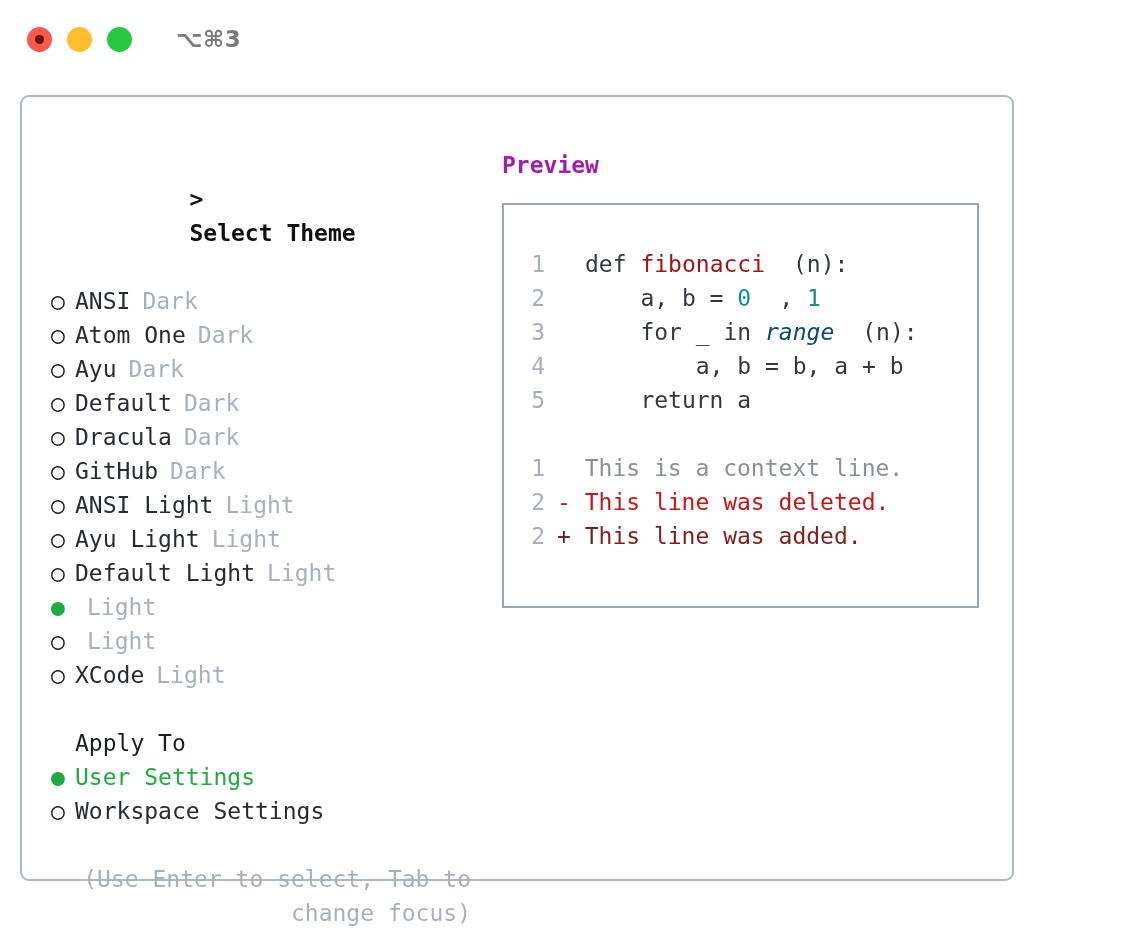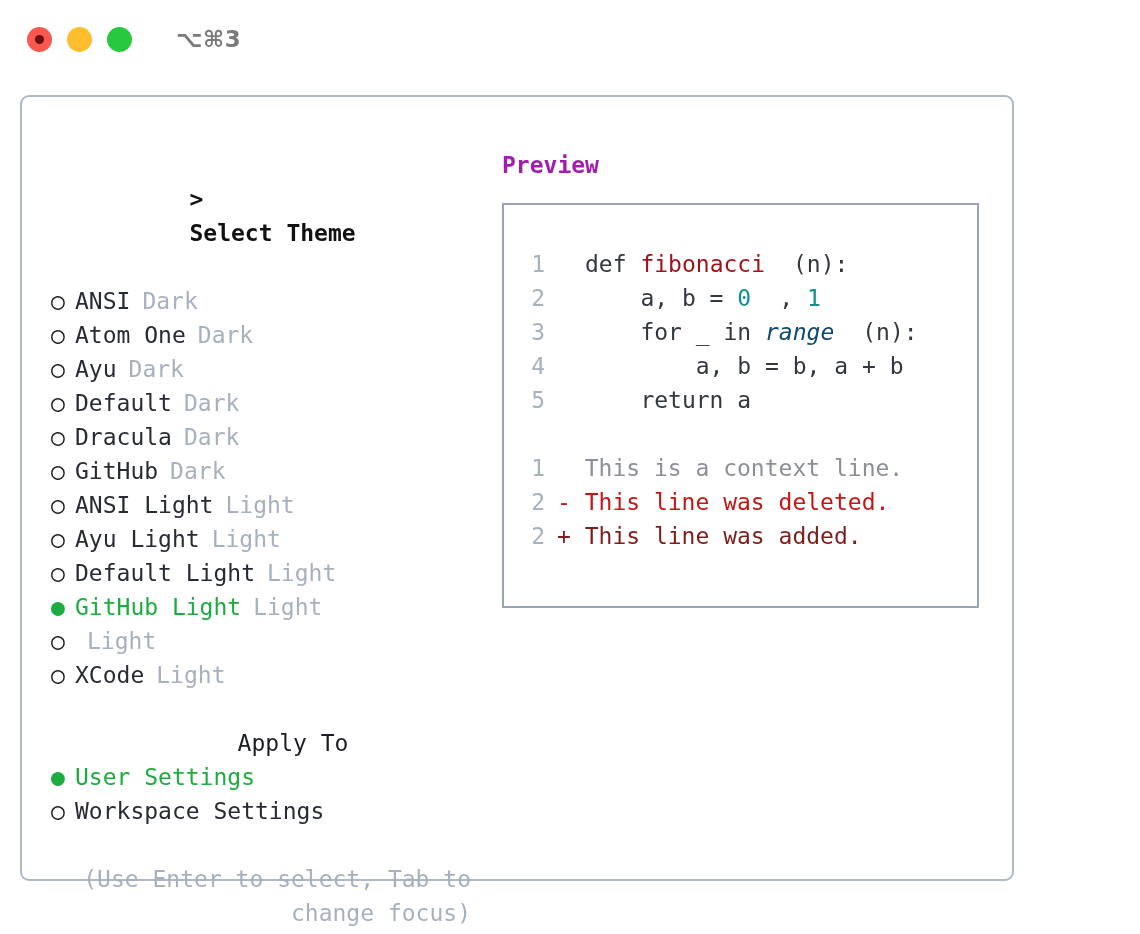--- a/index.html
+++ b/index.html
@@ -137,21 +137,20 @@
     color: #a7b0bd;
     margin-left: 12px;
   }
 
   .group-header {
     font-size: 23px;
     line-height: 34px;
     color: #1a1d23;
     white-space: pre;
     padding-left: 24px;
-    text-align: center;
   }
 
   .spacer-row { height: 34px; }
 
   #hint {
     margin-top: 34px;
     font-size: 23px;
     line-height: 34px;
     color: #a7b0bd;
     width: 420px;
@@ -243,21 +242,21 @@
         <div class="opt-list" id="theme-list">
             <div class="opt-row"><span class="bullet">○</span><span class="opt-label">ANSI</span><span class="opt-tag">Dark</span></div>
             <div class="opt-row"><span class="bullet">○</span><span class="opt-label">Atom One</span><span class="opt-tag">Dark</span></div>
             <div class="opt-row"><span class="bullet">○</span><span class="opt-label">Ayu</span><span class="opt-tag">Dark</span></div>
             <div class="opt-row"><span class="bullet">○</span><span class="opt-label">Default</span><span class="opt-tag">Dark</span></div>
             <div class="opt-row"><span class="bullet">○</span><span class="opt-label">Dracula</span><span class="opt-tag">Dark</span></div>
             <div class="opt-row"><span class="bullet">○</span><span class="opt-label">GitHub</span><span class="opt-tag">Dark</span></div>
             <div class="opt-row"><span class="bullet">○</span><span class="opt-label">ANSI Light</span><span class="opt-tag">Light</span></div>
             <div class="opt-row"><span class="bullet">○</span><span class="opt-label">Ayu Light</span><span class="opt-tag">Light</span></div>
             <div class="opt-row"><span class="bullet">○</span><span class="opt-label">Default Light</span><span class="opt-tag">Light</span></div>
-            <div class="opt-row selected"><span class="bullet">●</span><span class="opt-label">GitHub Light</span><span class="opt-tag">Light</span></div>
+            <div class="opt-row selected"><span class="bullet">●</span><span class="opt-tag">Light</span></div>
             <div class="opt-row"><span class="bullet">○</span><span class="opt-tag">Light</span></div>
             <div class="opt-row"><span class="bullet">○</span><span class="opt-label">XCode</span><span class="opt-tag">Light</span></div>
           </div>
 
         <div class="spacer-row"></div>
 
         <div class="group-header">Apply To</div>
 
         <div class="opt-list" id="apply-list">
             <div class="opt-row selected"><span class="bullet">●</span><span class="opt-label">User Settings</span></div>

